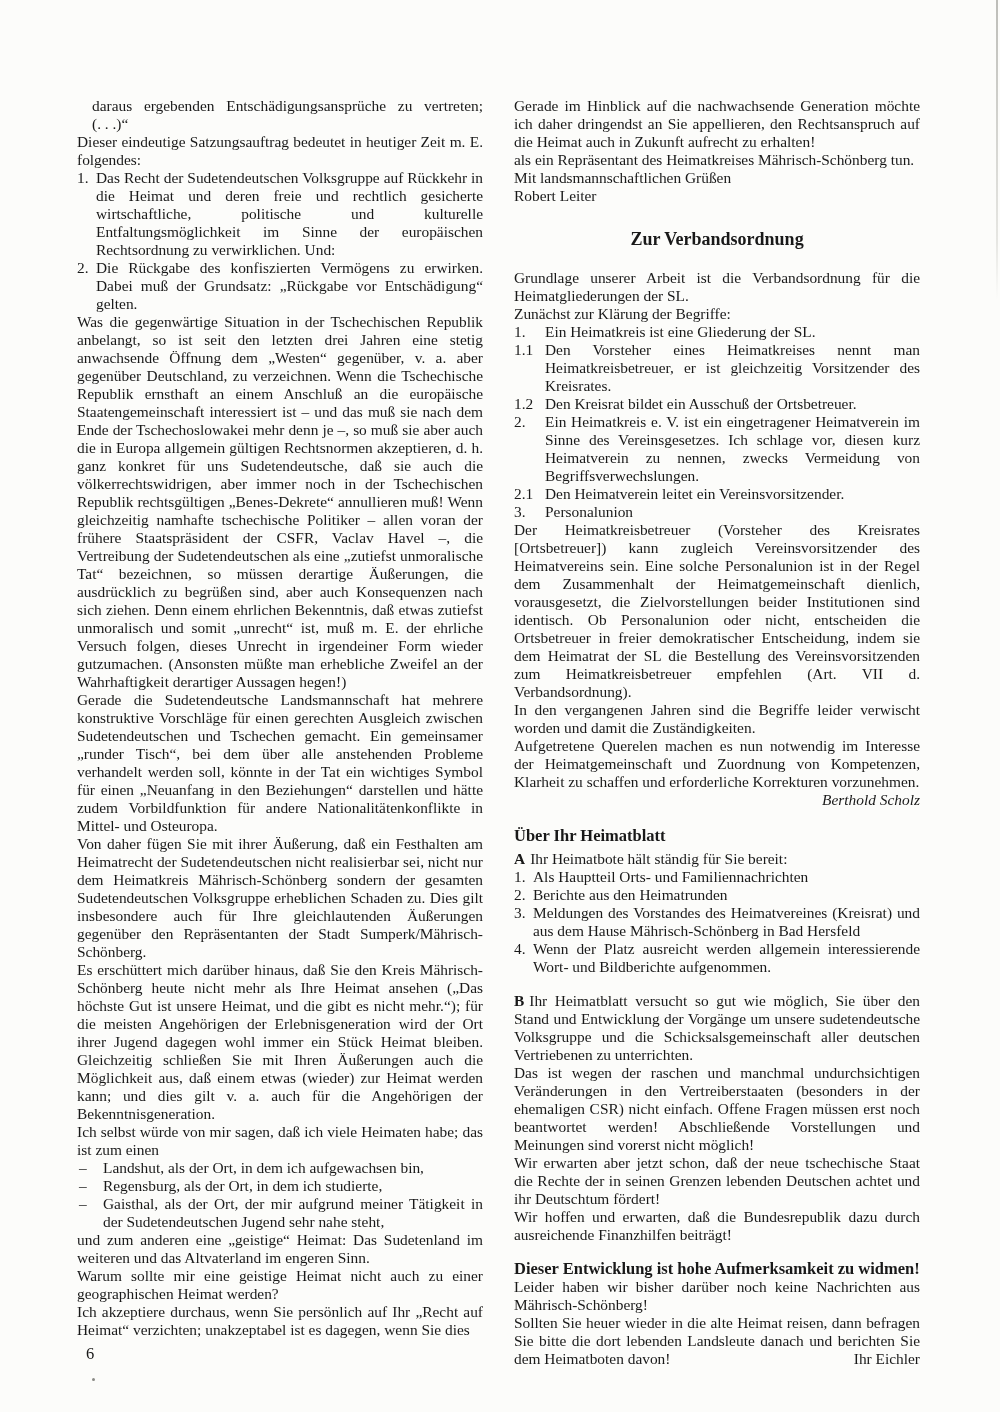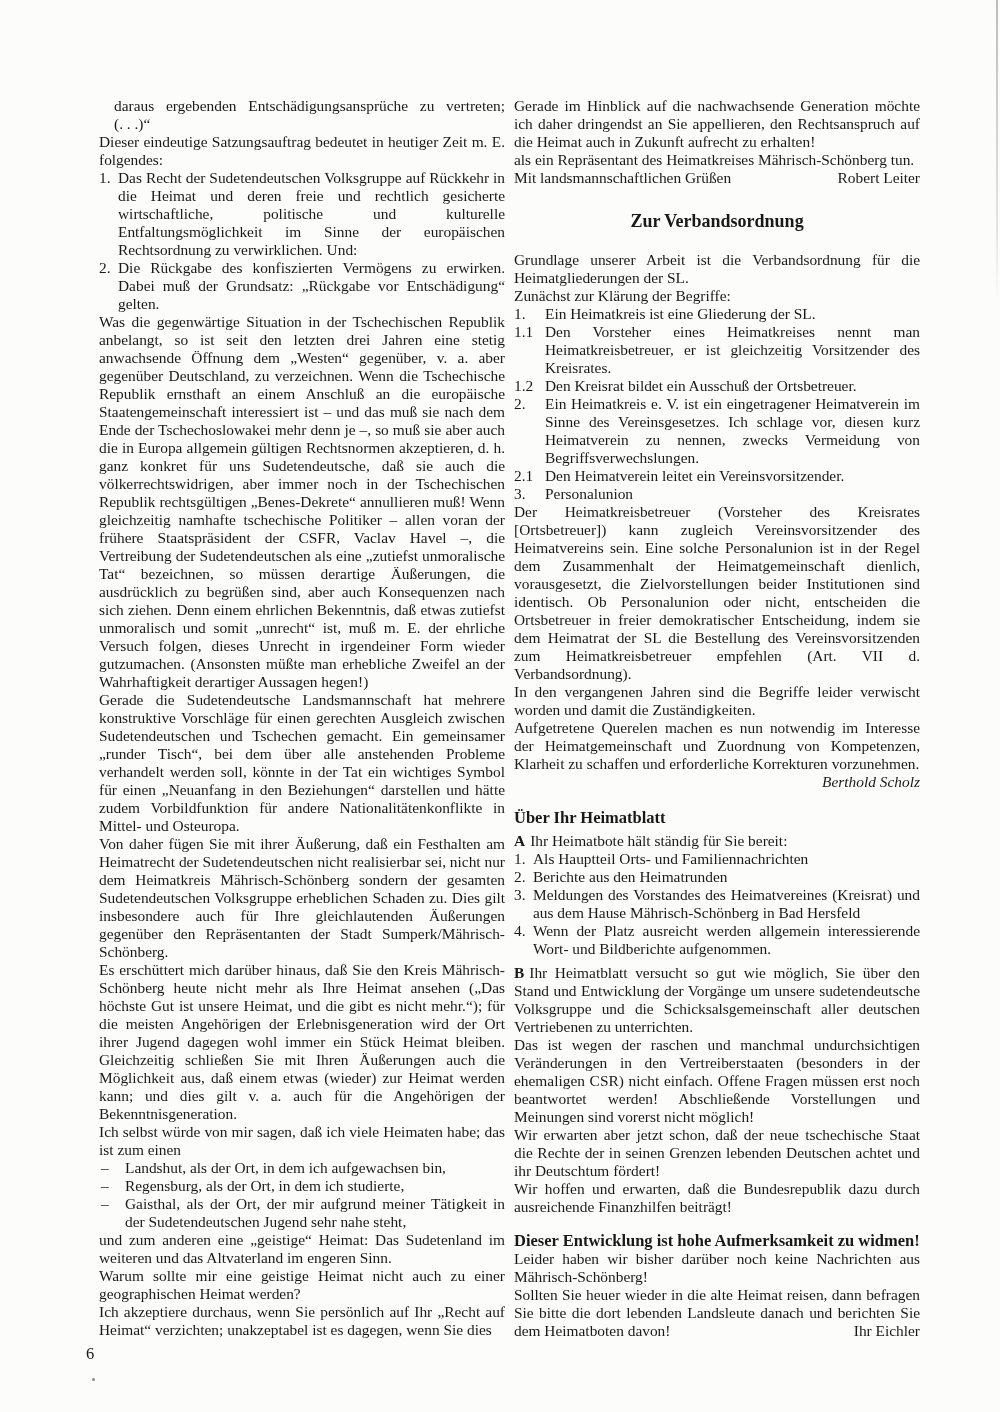--- a/index.html
+++ b/index.html
@@ -6,43 +6,43 @@
   body{
     width:1000px;height:1412px;position:relative;overflow:hidden;
     background:#fcfcfa;color:#191919;
     font-family:"Liberation Serif","DejaVu Serif",serif;
     -webkit-hyphens:auto;hyphens:auto;
   }
   .col{
     position:absolute;top:97px;width:406px;
     font-size:15.4px;line-height:18px;text-align:justify;
   }
-  #left-col{left:99px;}
+  #left-col{left:77px;}
   #right-col{left:514px;}
   .p{margin:0;}
   .indent{margin-left:15px;}
   .stretch{text-align-last:justify;}
   .hang{position:relative;padding-left:19px;margin:0;}
   .hang>.marker{position:absolute;left:0;top:0;}
   .hang30{position:relative;padding-left:31px;margin:0;}
   .hang30>.marker{position:absolute;left:0;top:0;}
   .dash{position:relative;padding-left:26px;margin:0;}
   .dash>.marker{position:absolute;left:2px;top:0;}
   .heading{
     text-align:center;text-align-last:center;font-weight:bold;
     font-size:18px;line-height:26px;margin:21px 0 17px;
   }
   .subheading{
     font-weight:bold;font-size:16.5px;text-align:center;text-align-last:left;
     margin:18px 0 5px;
   }
   .subheading.tight{margin:16px 0 0;}
   .lead{font-weight:bold;margin-right:5px;}
-  .gap6{margin-top:6px;}
-  .closing{display:flex;justify-content:space-between;text-align:left;}
+  .gap6{margin-top:16px;}
+  .closing{display:flex;justify-content:space-between;text-align:left;flex-direction:column;}
   .sig{float:right;}
   .it{font-style:italic;}
   .clearfix::after{content:"";display:block;clear:both;}
   .pagenum{position:absolute;left:86px;top:1344px;font-size:16.5px;}
   .artifact-line{
     position:absolute;left:996px;top:0;width:2px;height:300px;
     background:linear-gradient(#bdbdb8,#e6e6e2 80%,rgba(230,230,226,0));
   }
   .artifact-dot{
     position:absolute;left:92px;top:1378px;width:3px;height:3px;

